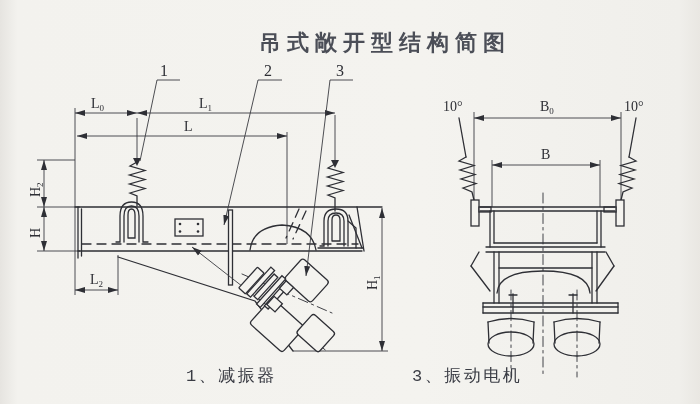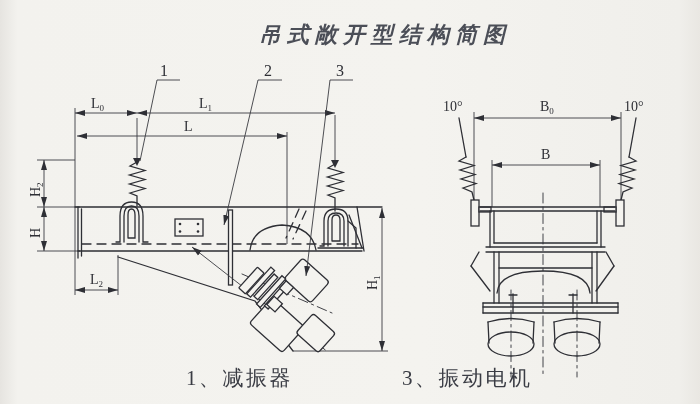--- a/index.html
+++ b/index.html
@@ -2,35 +2,34 @@
 <html><head>
 <meta charset="utf-8">
 <style>
   html,body{margin:0;padding:0;}
   body{
     width:700px;height:404px;position:relative;overflow:hidden;
     background:linear-gradient(90deg,#e6e4e0,#f3f2ee 2.5%,#f4f3ef 60%,#f0efeb 97%,#e9e7e2);
     font-family:"Liberation Serif", serif;
   }
   .title{
-    position:absolute;left:240px;top:20px;width:290px;text-align:center;
+    position:absolute;left:240px;top:28px;width:290px;text-align:center;
     font-family:"Liberation Sans", sans-serif;
     font-size:22px;font-weight:700;letter-spacing:6px;color:#4b4e57;
     white-space:nowrap;
-    font-style:italic;
   }
   .legend{
     position:absolute;top:364px;left:0;width:700px;height:26px;
-    font-family:Liberation Serif, serif;
-    font-size:21px;color:#3a3c44;letter-spacing:2.5px;white-space:nowrap;
+    font-family:Liberation Mono, monospace;
+    font-size:17px;color:#3a3c44;letter-spacing:2.5px;white-space:nowrap;
   }
   .legend .item{position:absolute;top:0;}
   .legend .i1{left:186px;}
   .legend .i2{left:310px;}
-  .legend .i3{left:402px;}
+  .legend .i3{left:412px;}
   svg{position:absolute;left:0;top:0;}
   svg text{font-family:"Liberation Serif", serif;fill:#2e2f35;}
   .dimtxt{font-size:14px;}
   .subtxt{font-size:9px;}
   .callnum{font-size:16px;}
   .ln{stroke:#2e2f35;stroke-width:1.3;fill:none;stroke-linecap:round;}
   .thin{stroke:#3a3b41;stroke-width:0.9;fill:none;}
   .dash{stroke-dasharray:9 6;}
   .dashdot{stroke-dasharray:10 4 2.5 4;stroke-width:0.9;}
   .paper{fill:#f4f3ef;}

